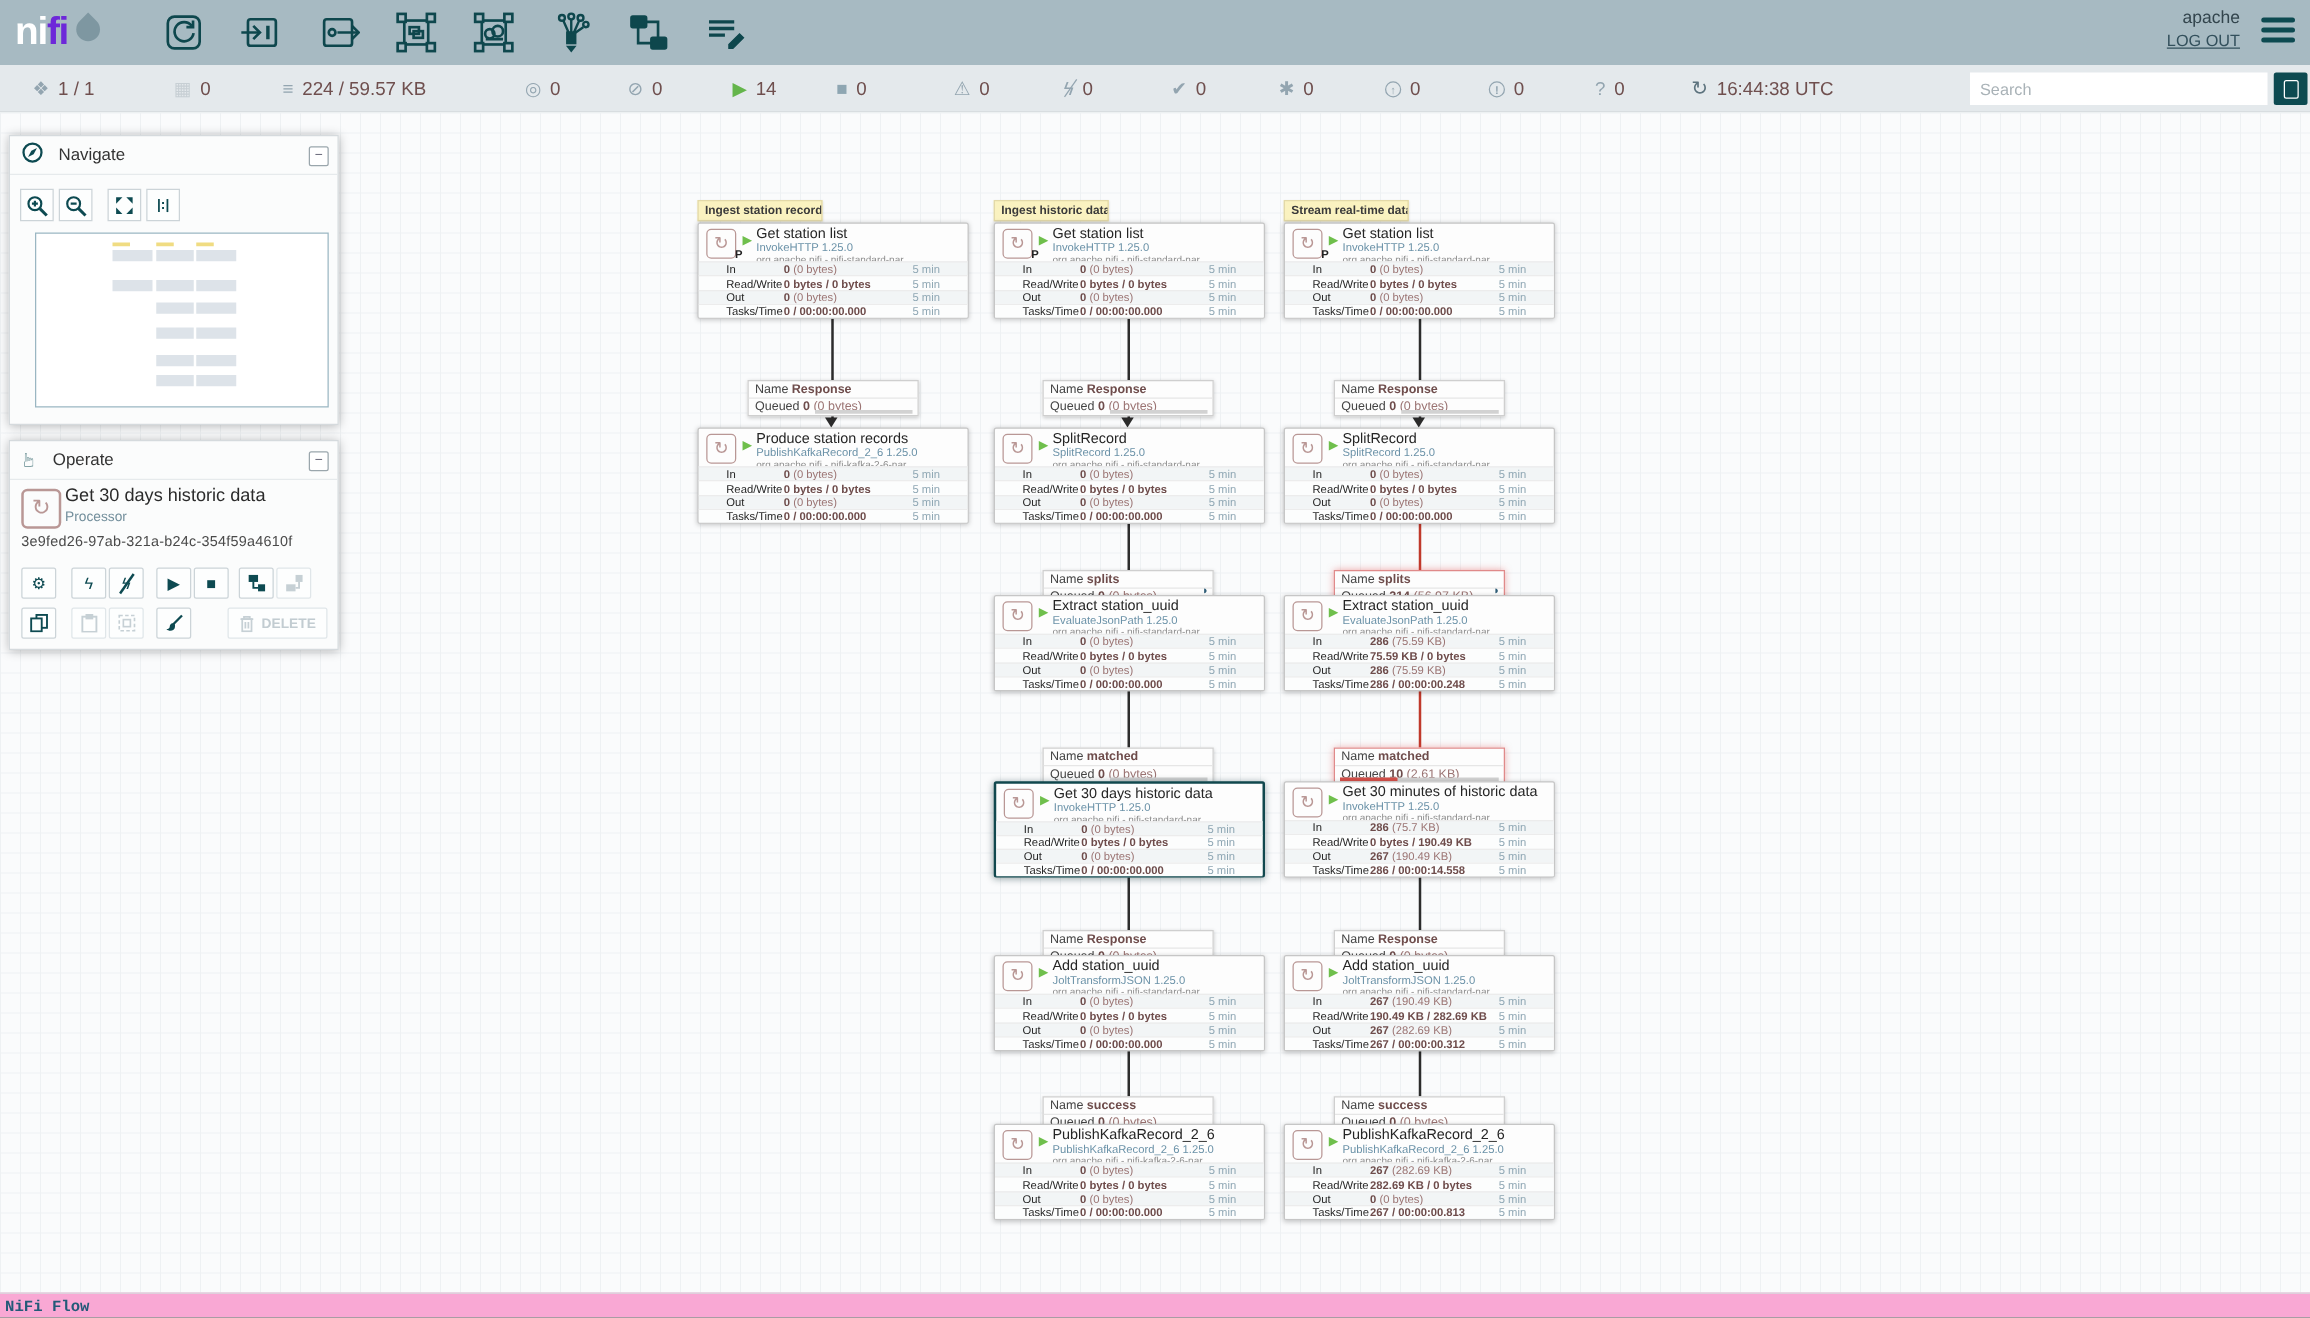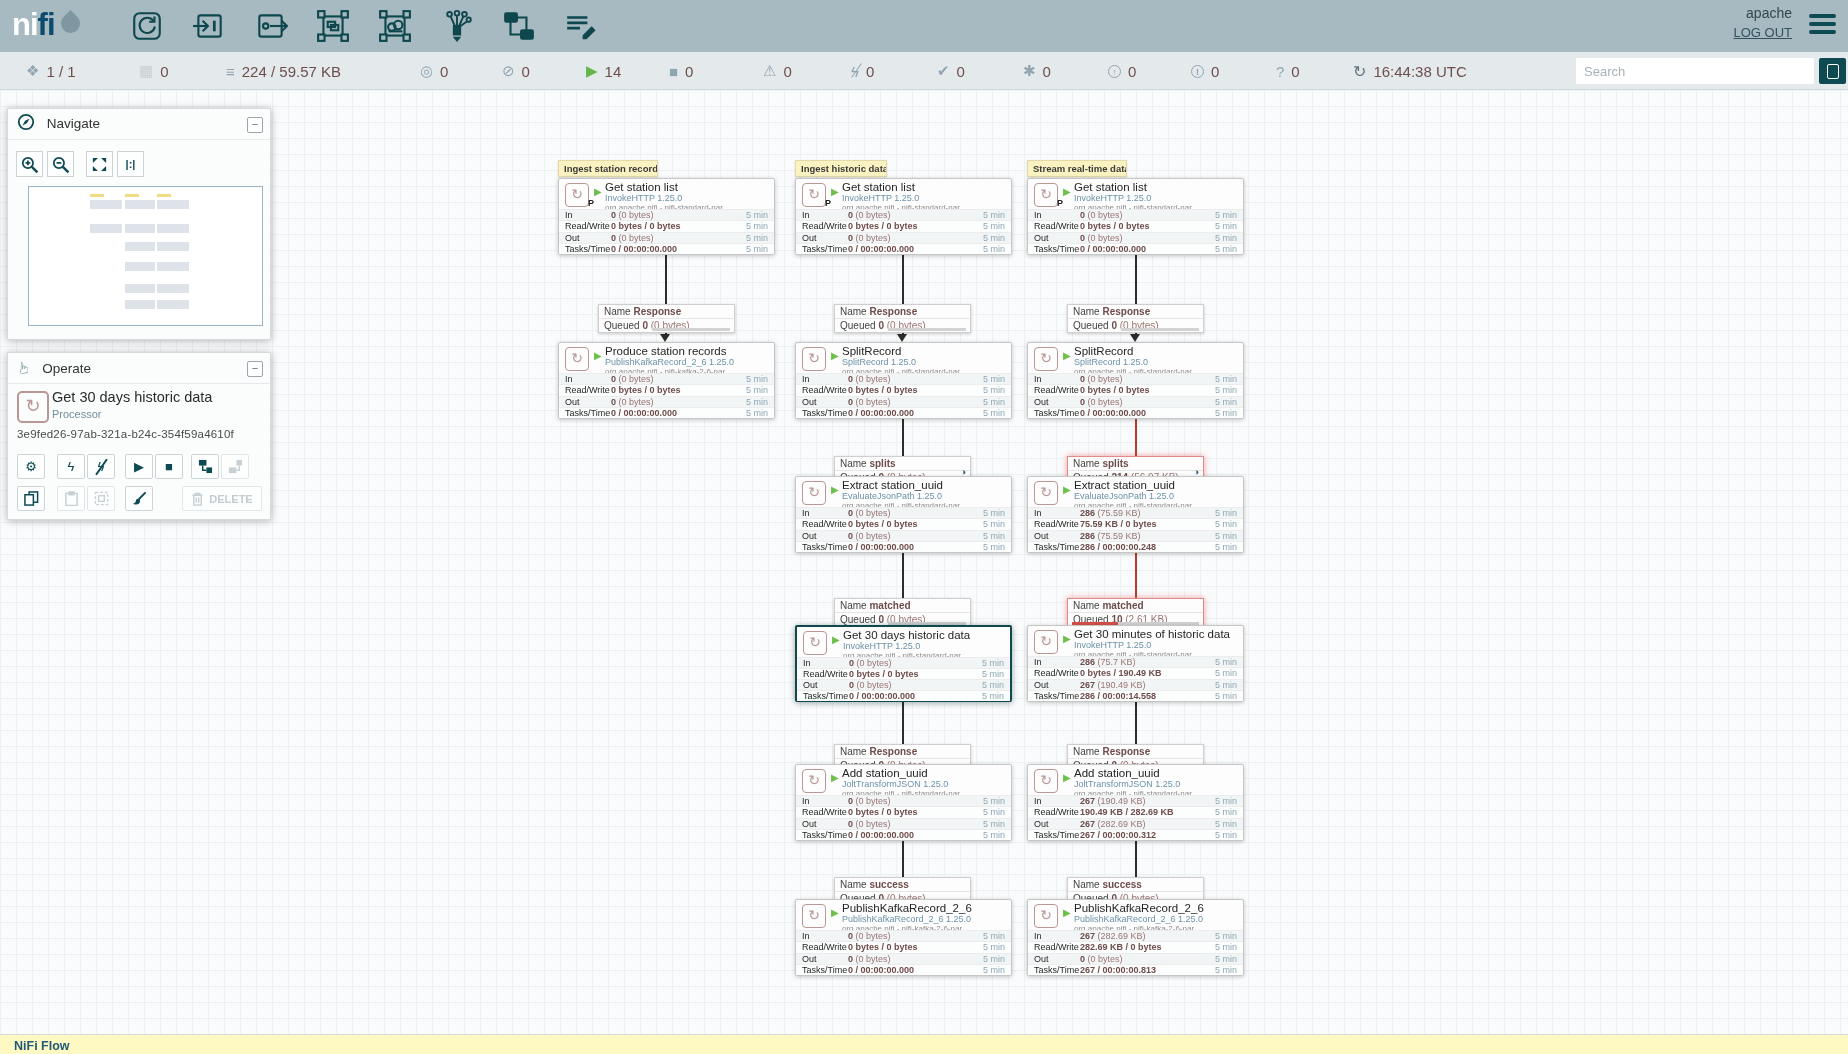--- a/index.html
+++ b/index.html
@@ -1,21 +1,21 @@
 <!DOCTYPE html>
 <html><head>
 <meta charset="utf-8">
 <style>
   html,body{margin:0;padding:0;background:#555;}
   #app{position:relative;width:1848px;height:1054px;font-family:"Liberation Sans",sans-serif;overflow:hidden;background:#fafbfc;}
   
   #hdr{position:relative;height:52px;background:#a7bac2;}
   .logo{position:absolute;left:12px;top:7px;font-weight:bold;font-size:31px;letter-spacing:-1px;}
   .logo .ni{color:#ffffff;}
-  .logo .fi{color:#0c4a6e;}
+  .logo .fi{color:#6d28d9;}
   .logo .drop{display:inline-block;width:19px;height:19px;background:#7e97a1;border-radius:0 50% 50% 50%;transform:rotate(45deg);margin-left:6px;margin-bottom:2px;}
   .tools{position:absolute;left:130px;top:9px;display:flex;gap:28px;}
   .tools .ticon{width:34px;height:34px;cursor:grab;}
   .hdr-right{position:absolute;right:56px;top:5px;text-align:right;}
   .user{font-size:14px;color:#33454d;}
   .logout{display:inline-block;font-size:13px;color:#33505c;text-decoration:underline;margin-top:4px;cursor:pointer;}
   .burger{position:absolute;right:12px;top:14px;cursor:pointer;}
   .burger i{display:block;width:27px;height:4px;background:#0d4a51;border-radius:2px;margin-bottom:4px;}
   
   #sbar{position:relative;height:38px;background:#e4e9ec;border-bottom:1px solid #d3d9dc;box-sizing:border-box;}
@@ -59,21 +59,21 @@
   .proc.selected{border:2px solid #11484e;box-shadow:0 1px 6px rgba(0,40,45,.4);}
   .proc-head{position:relative;height:30px;}
   .p-icon{position:absolute;left:6px;top:4px;width:22px;height:22px;border:1.5px solid #b99795;border-radius:4px;color:#b99795;font-size:14px;text-align:center;line-height:21px;}
   .p-badge{position:absolute;left:29px;top:19px;font-size:9px;font-weight:bold;color:#222;}
   .run-ico{position:absolute;left:35px;top:7px;color:#6fbf4c;font-size:10px;}
   .titles{position:absolute;left:46px;top:2px;white-space:nowrap;}
   .p-name{font-size:11.5px;color:#252525;}
   .p-type{font-size:9px;color:#6b92a8;}
   .p-bundle{font-size:8px;color:#8d8d8d;}
   .stats{position:absolute;top:30px;left:0;right:0;bottom:0;display:flex;flex-direction:column;}
-  .srow{flex:1;display:flex;align-items:flex-start;font-size:9px;border-top:1px solid #ececec;padding:0 6px;background:#fcfdfd;}
+  .srow{flex:1;display:flex;align-items:flex-end;font-size:9px;border-top:1px solid #ececec;padding:0 22px;background:#fcfdfd;}
   .srow:nth-child(odd){background:#f2f5f6;}
   .s-lbl{width:46px;color:#262626;flex-shrink:0;}
   .s-val{white-space:nowrap;color:#6e4c4b;}
   .s-val b{color:#6e4c4b;}
   .s-val .lt{color:#9b7473;font-weight:normal;}
   .s-win{margin-left:auto;color:#8fa7b4;}
   
   .panel{position:absolute;left:7px;background:#fbfcfc;border:1px solid #d5dadd;box-shadow:0 1px 8px rgba(0,0,0,.28);z-index:5;}
   #navigate{top:18px;width:262px;height:230px;}
   #operate{top:262px;width:262px;height:166px;}
@@ -94,21 +94,21 @@
   .op-id{position:absolute;left:9px;top:44px;font-size:11.5px;color:#4a4a4a;letter-spacing:.2px;}
   .op-row{position:absolute;left:0;right:0;display:flex;align-items:center;}
   .op-row.r1{top:101px;}
   .op-row.r2{top:133px;}
   .ob{height:25px;width:28px;background:#fdfefe;border:1px solid #ccd4d8;border-radius:2px;color:#0d4a51;font-size:13px;padding:0;cursor:pointer;display:flex;align-items:center;justify-content:center;font-family:"Liberation Sans",sans-serif;}
   .ob.dis{color:#c6d0d5;border-color:#e0e6e9;cursor:default;}
   .ob.wide{width:80px;gap:5px;font-size:11px;font-weight:bold;color:#c2ccd1;}
   .ob.slashed{position:relative;}
   .ob.slashed::after{content:'';position:absolute;left:4px;top:11px;width:19px;border-top:2px solid #0d4a51;transform:rotate(-55deg);}
   
-  #ftr{position:relative;height:20px;background:#fef9c3;border-top:1px solid #d6dbde;line-height:20px;padding-left:14px;box-sizing:border-box;}
+  #ftr{position:relative;height:20px;background:#f9a8d4;border-top:1px solid #d6dbde;line-height:20px;padding-left:4px;box-sizing:border-box;font-family:Liberation Mono, monospace;}
   #ftr span{font-size:12.5px;font-weight:bold;color:#235a78;cursor:pointer;}
   svg{display:block;}
 </style>
 </head>
 <body>
 
 <div id="app">
 
   <header id="hdr">
     <div class="logo">

